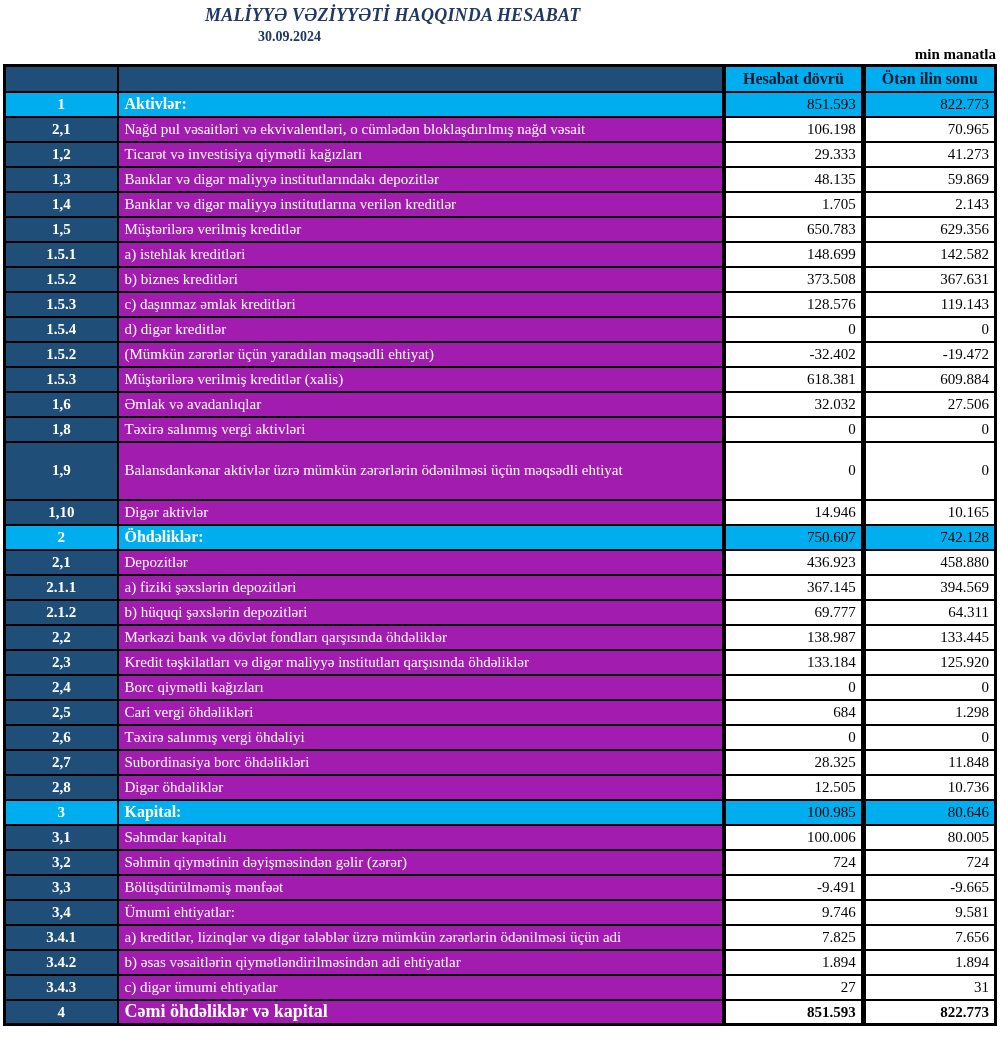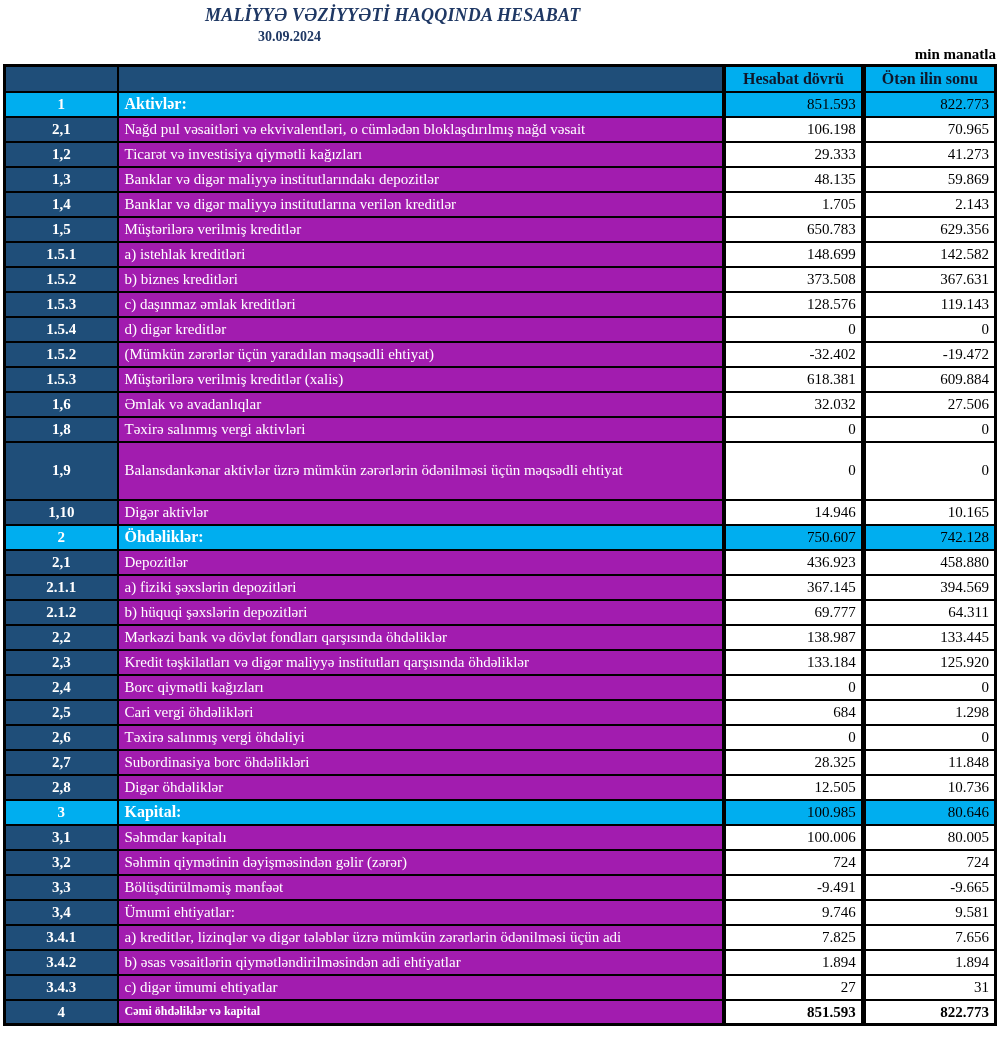--- a/index.html
+++ b/index.html
@@ -82,21 +82,21 @@
   }
   td.val{
     background:#ffffff;
     color:#000000;
     text-align:right;
     padding-right:5px;
   }
   tr.section td.num,tr.section td.desc,tr.section td.val{background:#00aeef;}
   tr.section td.desc{font-weight:bold;font-size:16px;}
   tr.section td.val{color:#000000;}
-  tr.total td.desc{font-weight:bold;font-size:12px;}
+  tr.total td.desc{font-weight:bold;font-size:18px;}
   tr.total td.val{font-weight:bold;}
 </style>
 </head>
 <body>
 
 <div class="title-block">
   <div class="report-title">MALİYYƏ VƏZİYYƏTİ HAQQINDA HESABAT</div>
   <div class="report-date">30.09.2024</div>
 </div>
 

